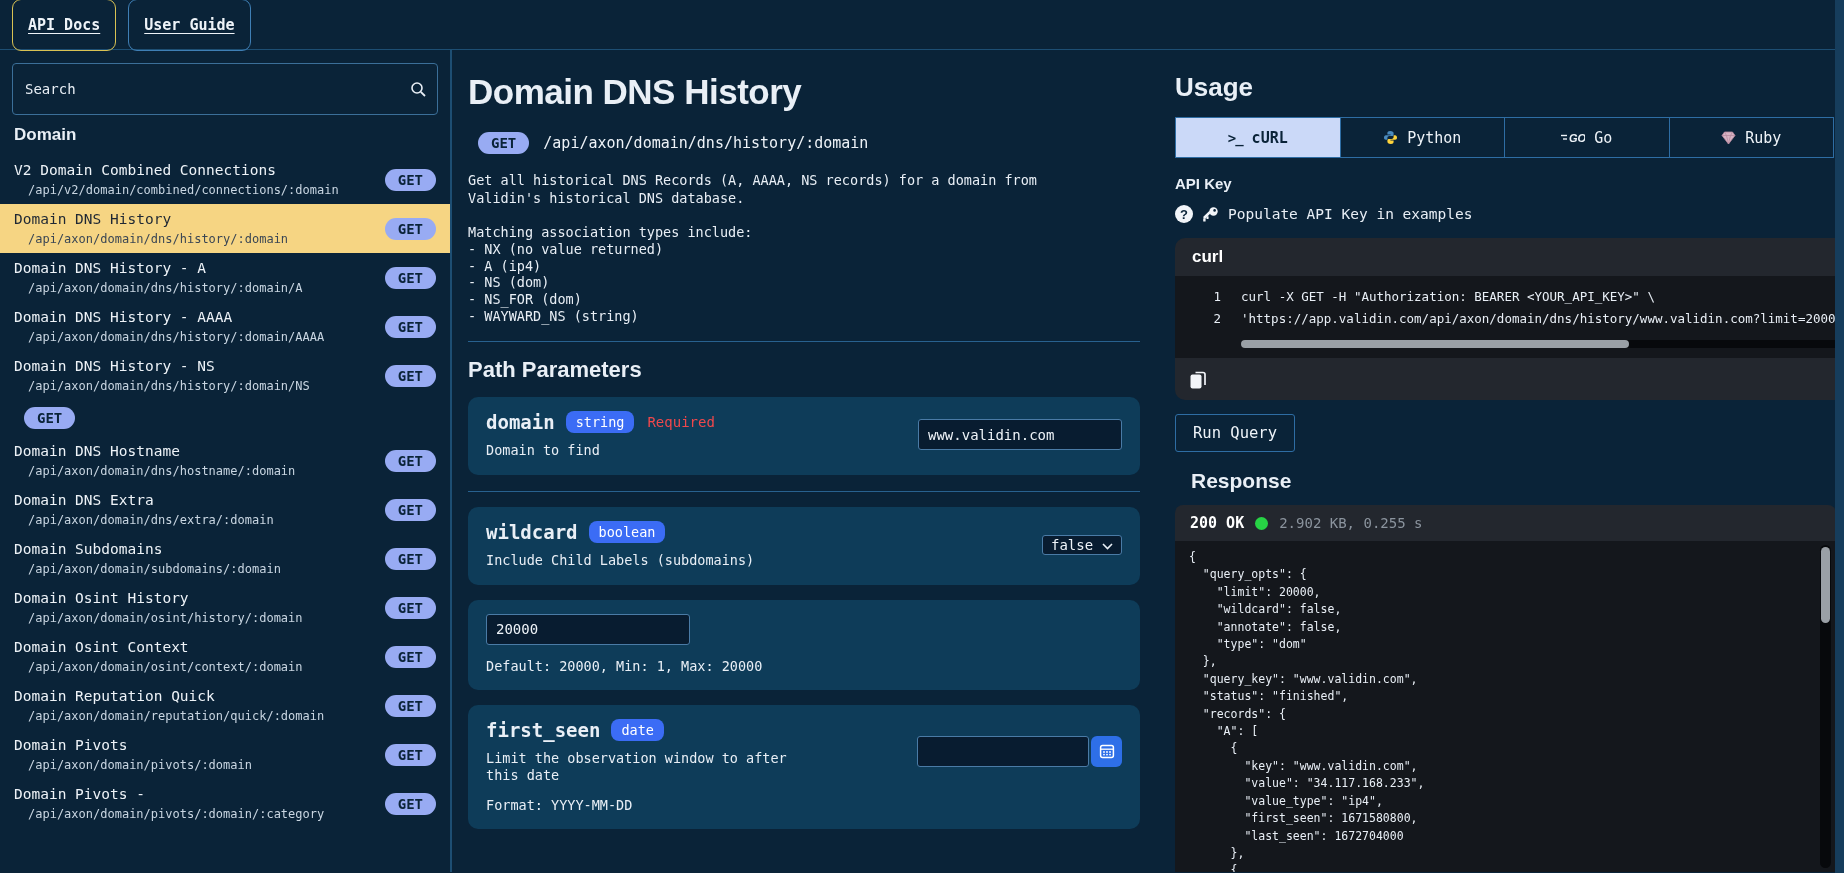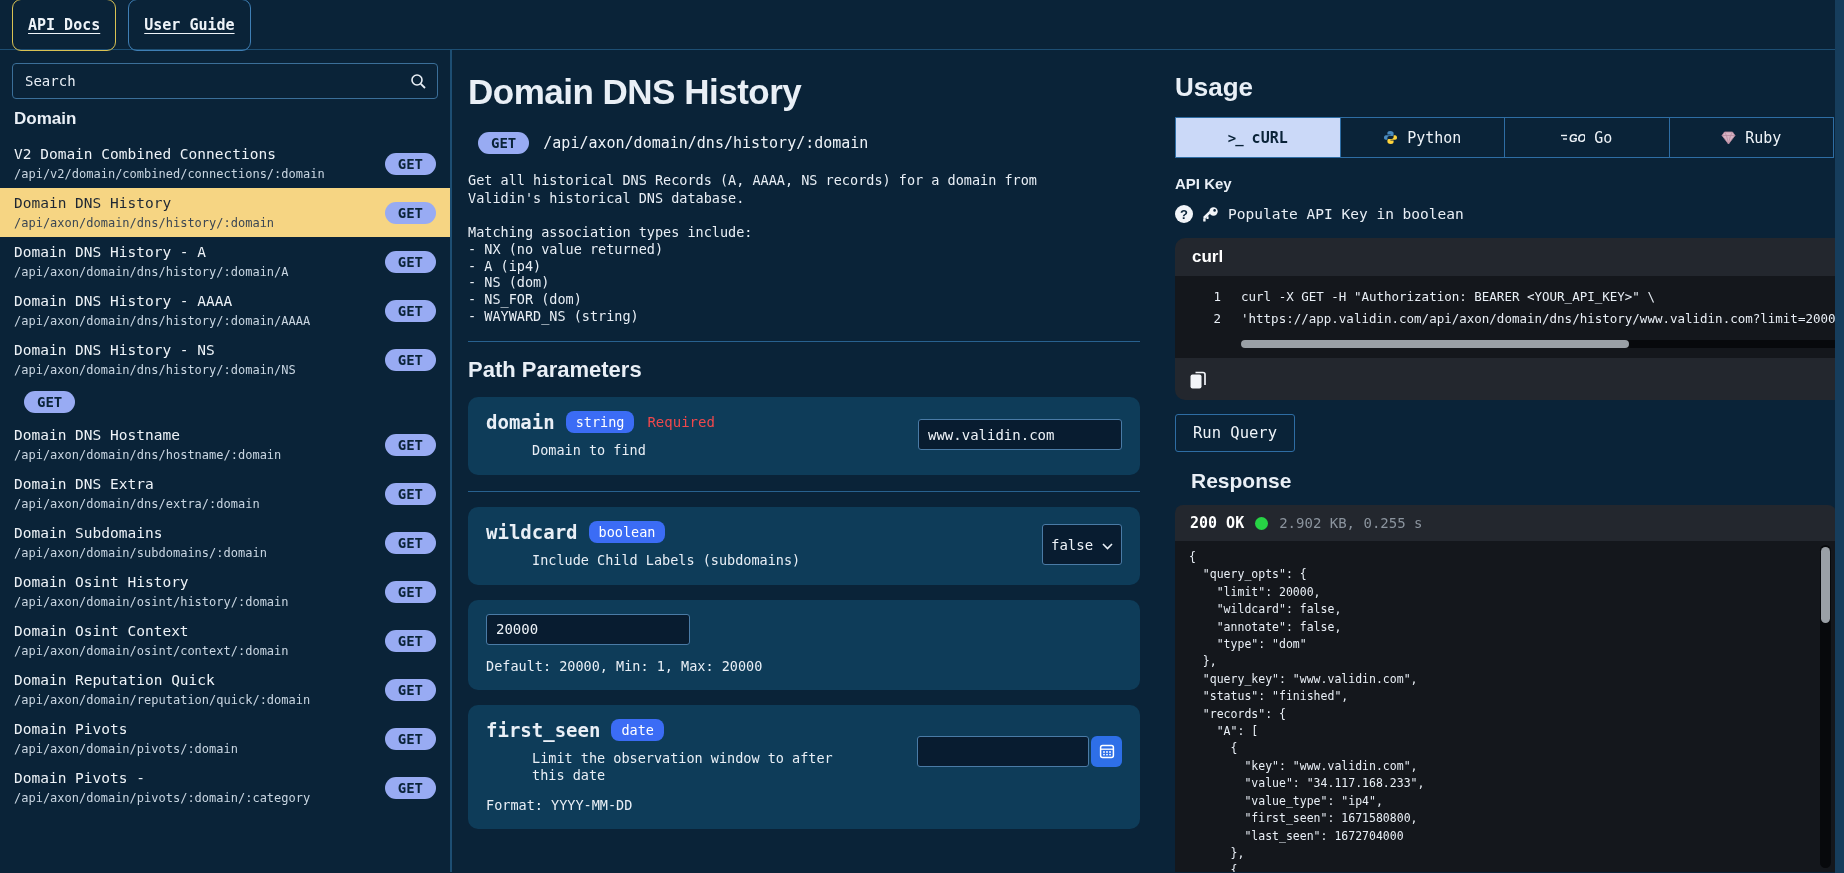--- a/index.html
+++ b/index.html
@@ -13,30 +13,30 @@
   .top-btn{background:transparent;color:#eef3f8;font-family:"DejaVu Sans Mono",monospace;
     font-size:15px;font-weight:bold;text-decoration:underline;text-underline-offset:3px;
     padding:16px 15px;border-radius:9px;cursor:pointer;}
   .top-btn.yellow{border:1.5px solid #d9c253;}
   .top-btn.blue{border:1.5px solid #3f7fb5;}
 
   .content{display:flex;height:822px;overflow:hidden;}
 
   
   .sidebar{width:452px;flex:0 0 452px;border-right:2px solid #1d4e73;overflow:hidden;}
-  .searchbox{margin:13px 12px 10px 12px;height:36px;border:1px solid #3b6f99;border-radius:4px;
+  .searchbox{margin:13px 12px 10px 12px;height:52px;border:1px solid #3b6f99;border-radius:4px;
     display:flex;align-items:center;padding:0 10px;background:#0a2338;}
   .searchbox input{flex:1;background:transparent;border:none;outline:none;color:#eef3f8;
     font-family:"DejaVu Sans Mono",monospace;font-size:14px;}
   .searchbox input::placeholder{color:#e9eff6;opacity:1;}
   .section-heading{font-size:17px;margin:10px 0 10px 14px;}
   .nav-item{display:flex;align-items:center;justify-content:space-between;
     padding:7px 14px 7px 14px;cursor:pointer;}
   .nav-title{font-size:14.5px;color:#eef3f8;margin-bottom:5px;white-space:nowrap;}
-  .nav-path{font-size:12px;color:#c9d6e2;white-space:nowrap;}
+  .nav-path{font-size:12px;color:#c9d6e2;white-space:nowrap;margin-left:14px;}
   .nav-item.selected{background:#f6d583;}
   .nav-item.selected .nav-title{color:#1e2733;}
   .nav-item.selected .nav-path{color:#3a4654;}
   .get-badge{background:#98abf3;color:#0a2338;font-size:14px;font-weight:bold;
     border-radius:999px;padding:3px 13px;flex:0 0 auto;margin-left:10px;}
 
   
   .main{width:710px;flex:0 0 710px;padding:22px 22px 0 16px;overflow:hidden;}
   .page-title{font-size:35px;margin:0 0 20px 0;letter-spacing:-0.5px;}
   .endpoint-row{display:flex;align-items:center;gap:14px;margin-bottom:18px;}
@@ -46,27 +46,27 @@
   .match-block{font-size:13.5px;line-height:16.8px;margin-bottom:14px;}
   hr.divider{border:none;border-top:1px solid #28618f;margin:16px 0 15px 0;}
   .h2{font-size:22px;margin:0 0 14px 0;}
   .param-card{background:#0e3c59;border-radius:10px;padding:14px 18px 16px 18px;margin-bottom:15px;}
   .param-main{display:flex;align-items:center;justify-content:space-between;}
   .param-title{display:flex;align-items:center;}
   .param-name{font-size:19px;font-weight:bold;}
   .type-badge{background:#3b6cf5;color:#fff;font-size:13.5px;border-radius:8px;
     padding:3px 10px;margin-left:11px;}
   .required-flag{color:#f0484c;font-size:14px;margin-left:13px;}
-  .param-desc{font-size:13.5px;margin-top:9px;max-width:330px;line-height:17px;color:#e9eff6;margin-left:46px;}
+  .param-desc{font-size:13.5px;margin-top:9px;max-width:330px;line-height:17px;color:#e9eff6;}
   .param-note{font-size:13.5px;margin-top:13px;}
   .text-input{background:#081c30;border:1px solid #4a7ba6;color:#eef3f8;border-radius:3px;
     font-family:"DejaVu Sans Mono",monospace;font-size:14px;height:31px;padding:0 9px;outline:none;}
   .w200{width:204px;}
   .w172{width:172px;}
-  .select-box{background:#081c30;border:1px solid #4a7ba6;border-radius:3px;height:41px;width:80px;
+  .select-box{background:#081c30;border:1px solid #4a7ba6;border-radius:3px;height:20px;width:80px;
     display:flex;align-items:center;justify-content:space-between;padding:0 8px;cursor:pointer;
     font-size:14px;color:#eef3f8;}
   .date-group{display:flex;align-items:center;}
   .cal-btn{width:31px;height:31px;margin-left:2px;background:#2e6fe8;border:none;border-radius:6px;
     display:flex;align-items:center;justify-content:center;cursor:pointer;}
 
   
   .right{flex:1;padding:22px 10px 0 13px;overflow:hidden;display:flex;flex-direction:column;}
   .usage-title{font-size:26px;margin:0 0 14px 0;}
   .tabs{display:flex;border:1px solid #2e6da4;height:41px;margin-bottom:13px;}
@@ -377,21 +377,21 @@
       <span class="q-icon">?</span>
       <span style="display:flex;">
         <svg width="17" height="17" viewBox="0 0 17 17" fill="#f2f5f9">
             <circle cx="11.5" cy="5.5" r="4.2"></circle>
             <circle cx="12.6" cy="4.4" r="1.3" fill="#0a2338"></circle>
             <rect x="1" y="11.2" width="9" height="2.6" transform="rotate(-45 1 11.2)" rx="0.5"></rect>
             <rect x="1.2" y="12.2" width="2.4" height="3.4" rx="0.4"></rect>
             <rect x="4.4" y="10.2" width="2.2" height="2.8" rx="0.4"></rect>
           </svg>
       </span>
-      <span>Populate API Key in boolean</span>
+      <span>Populate API Key in examples</span>
     </div>
 
     <div class="code-panel">
       <div class="code-header heading-font">curl</div>
       <div class="code-body">
         <div id="code-lines">
             <div class="code-line">
               <span class="code-num">1</span>
               <span>curl -X GET -H "Authorization: BEARER &lt;YOUR_API_KEY&gt;" \</span>
             </div>

